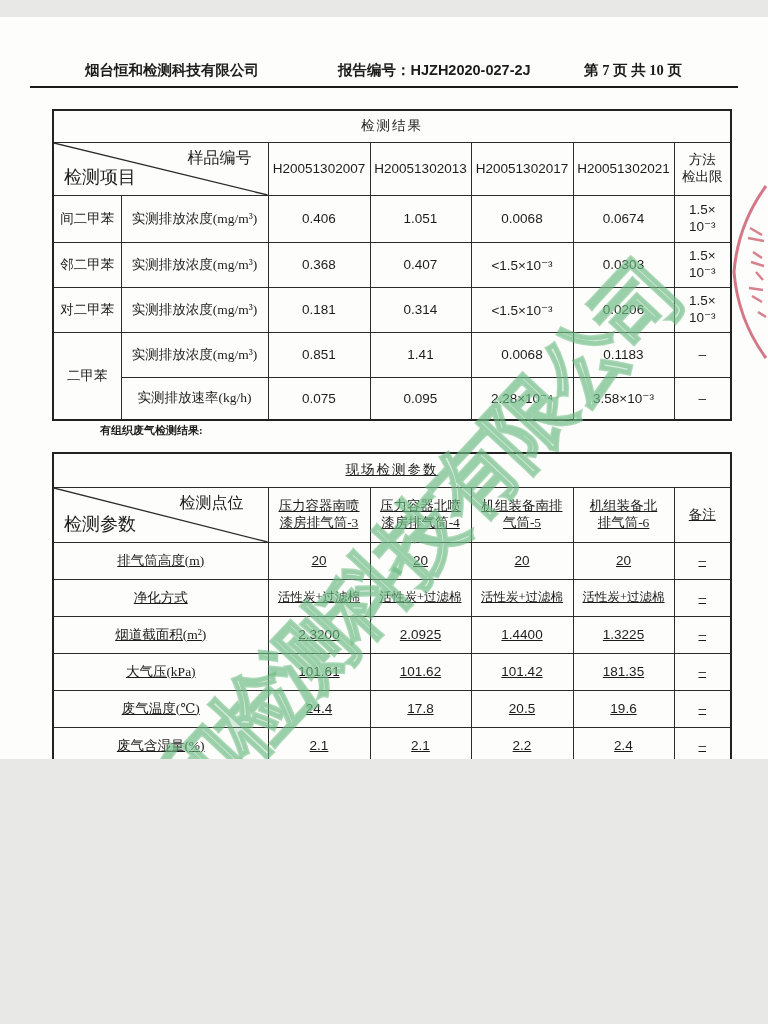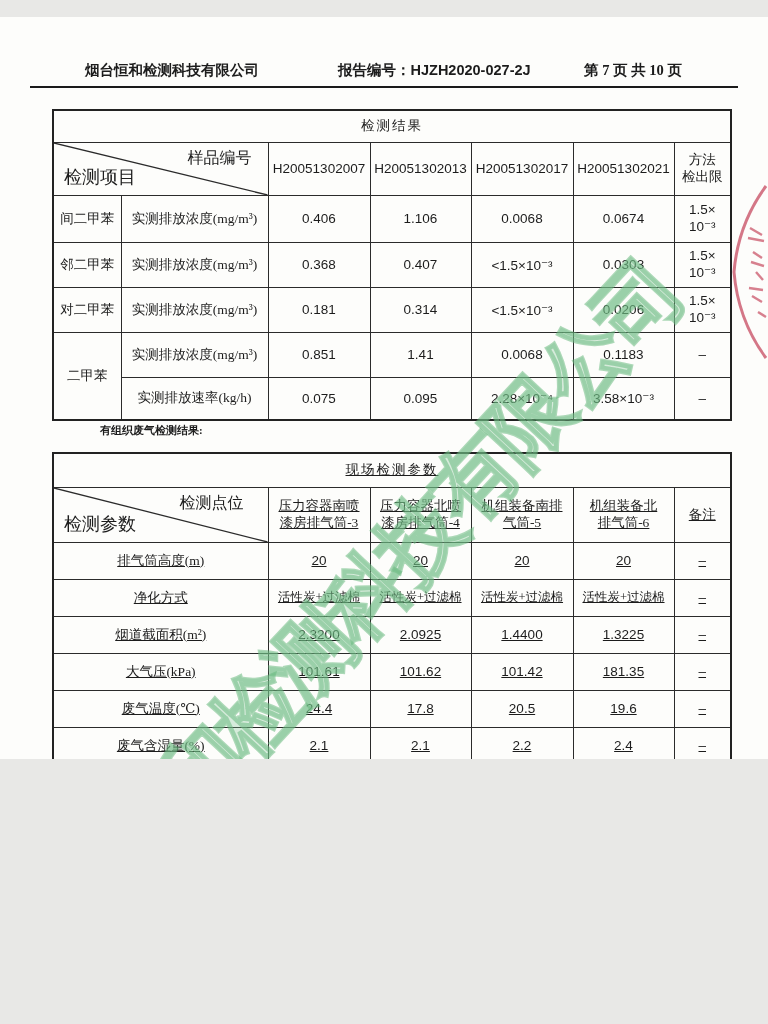--- a/index.html
+++ b/index.html
@@ -82,21 +82,21 @@
       <td class="sid">H20051302013</td>
       <td class="sid">H20051302017</td>
       <td class="sid">H20051302021</td>
       <td class="pre">方法
 检出限</td>
     </tr>
     <tr style="height:47px">
       <td>间二甲苯</td>
       <td>实测排放浓度(mg/m³)</td>
       <td class="num">0.406</td>
-      <td class="num">1.106</td>
+      <td class="num">1.051</td>
       <td class="num">0.0068</td>
       <td class="num">0.0674</td>
       <td class="num pre">1.5×
 10⁻³</td>
     </tr>
     <tr style="height:45px">
       <td>邻二甲苯</td>
       <td>实测排放浓度(mg/m³)</td>
       <td class="num">0.368</td>
       <td class="num">0.407</td>

